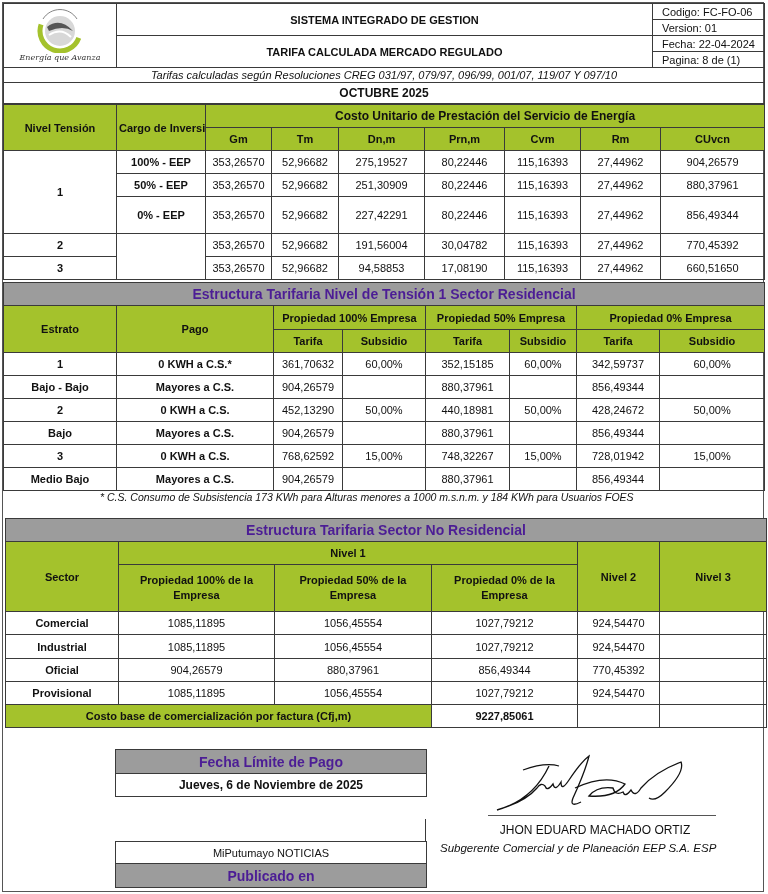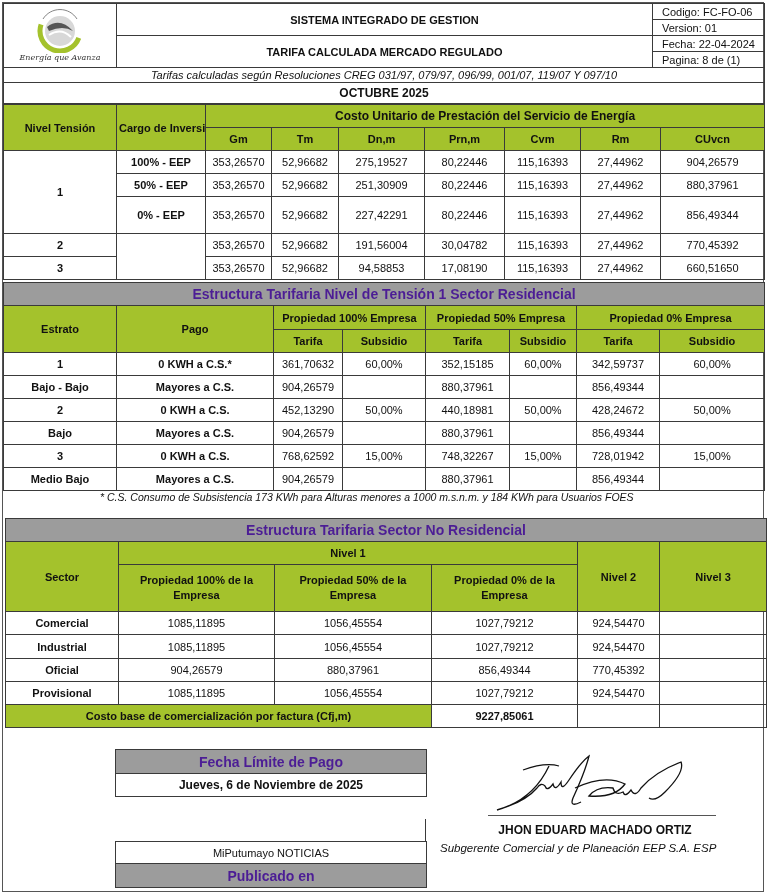--- a/index.html
+++ b/index.html
@@ -13,21 +13,21 @@
   .gray { background: #9c9c9c; color: #4c1d95; font-weight: bold; font-size: 14px; }
   .b { font-weight: bold; }
   .wrap { white-space: normal; line-height: 15px; }
   
   .hdr td { font-size: 11px; }
   .meta { text-align: left; padding-left: 9px; font-size: 11px; }
   .title { font-weight: bold; font-size: 12.5px; }
   .italic { font-style: italic; font-size: 10px; }
   .logo-wrap { display:flex; flex-direction:column; align-items:center; justify-content:center; height:100%; }
   .footnote { font-style: italic; font-size: 10.5px; left: 100px; top: 491px; width: 600px; }
-  .sig-name { font-weight: bold; font-size: 12px; left: 450px; top: 823px; width: 290px; text-align: center; }
+  .sig-name { font-weight: normal; font-size: 12px; left: 450px; top: 823px; width: 290px; text-align: center; }
   .sig-role { font-style: italic; font-size: 11.5px; left: 440px; top: 842px; width: 310px; text-align: left; }
   .sig-line { left: 488px; top: 815px; width: 228px; height: 1px; background: #555; }
 </style>
 </head>
 <body>
 
 <div class="abs frame"></div>
 
 <table class="hdr" style="left:3px; top:3px; width:761px;">
   <colgroup>

